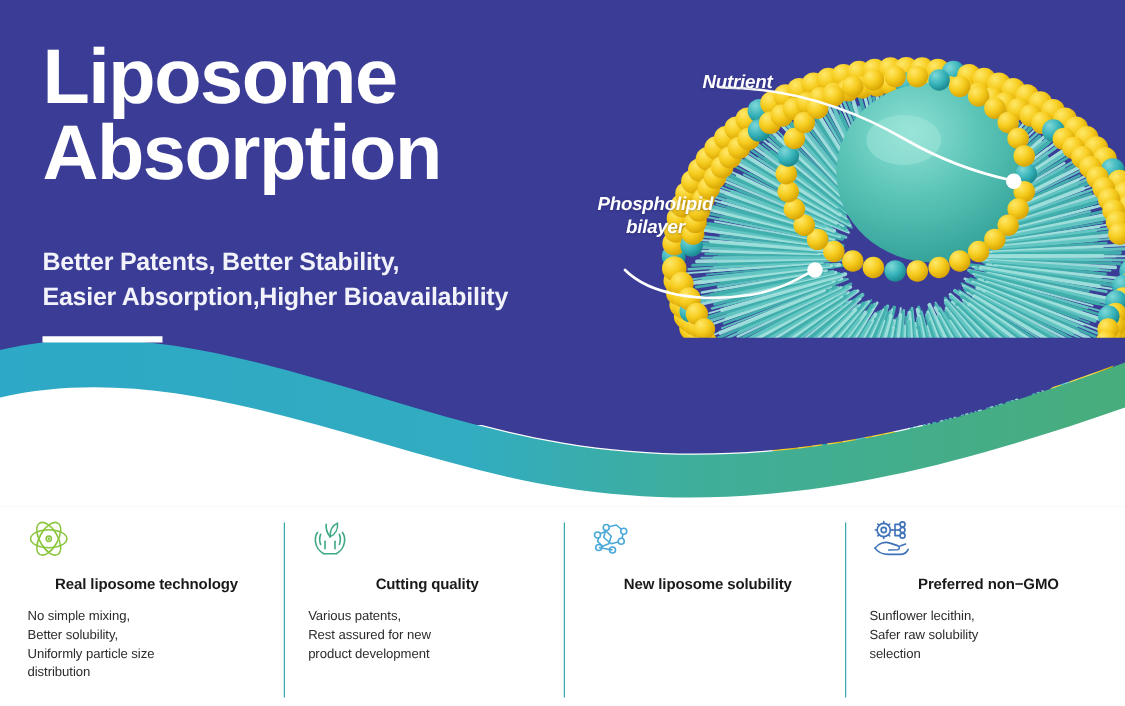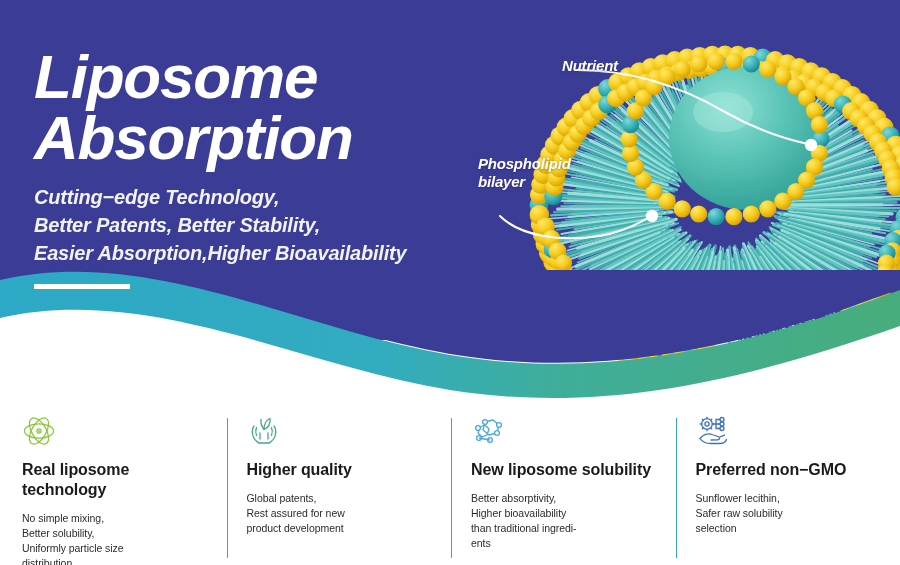--- a/index.html
+++ b/index.html
@@ -11,21 +11,21 @@
   }
   #banner{position:relative;width:900px;height:565px;overflow:hidden;background:#fff;}
 
   
   .hero-bg{position:absolute;left:0;top:0;width:900px;height:340px;background:#3b3c96;}
 
   
   .wave-layer{position:absolute;left:0;top:270px;width:900px;height:135px;}
 
   
-  .hero-text{position:absolute;left:34px;top:47px;width:470px;font-style:italic;}
+  .hero-text{position:absolute;left:34px;top:32px;width:470px;}
   .title{
     color:#ffffff;font-size:62px;line-height:0.98;font-weight:bold;
     letter-spacing:-1.2px;margin:0;
   }
   .subtitle{
     color:#f2f3fa;font-size:20px;line-height:1.42;font-weight:bold;
     margin:14px 0 0 0;letter-spacing:-0.2px;
   }
   .accent-rule{
     margin-top:16px;width:96px;height:5px;background:#ffffff;
@@ -34,42 +34,42 @@
   
   .liposome{position:absolute;left:525px;top:0px;width:375px;height:400px;}
 
   
   .callout{
     position:absolute;color:#ffffff;font-weight:bold;font-style:italic;
     font-size:15px;line-height:1.2;letter-spacing:-0.2px;
     text-shadow:0 1px 2px rgba(20,20,70,.35);
   }
   .callout.nutrient{left:562px;top:57px;}
-  .callout.bilayer{left:478px;top:155px;}
+  .callout.bilayer{left:478px;top:155px;text-align:center;}
   .leader-layer{position:absolute;left:460px;top:40px;width:380px;height:240px;}
 
   
   .features{
     position:absolute;left:0;top:408px;width:900px;height:157px;
     display:flex;
   }
   .feature{
     position:relative;flex:1 1 0;padding:4px 14px 0 20px;box-sizing:border-box;
   }
   .feature + .feature::before{
     content:"";position:absolute;left:0;top:10px;width:1px;height:140px;
     background:#3aa8ae;
   }
   .feature:first-child::before{
     content:"";position:absolute;left:0;top:10px;width:0px;height:0;
   }
   .f-icon{width:34px;height:34px;display:block;margin:2px 0 12px 0;}
   .f-title{
-    color:#1a1a1a;font-size:16px;font-weight:bold;line-height:1.26;
-    margin:0 0 11px 0;letter-spacing:-0.1px;
+    color:#1a1a1a;font-size:12px;font-weight:bold;line-height:1.26;
+    margin:0 0 11px 0;letter-spacing:-0.1px;text-align:center;
   }
   .f-body{
     color:#2b2b2b;font-size:10.5px;line-height:1.42;margin:0;
     letter-spacing:-0.05px;white-space:pre-line;
   }
   .f-0{padding-left:22px;}
   .f-4{padding-right:10px;}
 </style>
 </head>
 <body>
@@ -1017,21 +1017,21 @@
     <div>Phospholipid</div>
     <div>bilayer</div>
   </div>
 
   <div class="hero-text">
     <h1 class="title">
       <span>Liposome</span><br>
       <span>Absorption</span>
     </h1>
     <p class="subtitle">
-      <span>Cutting−edge Technology,</span><br>
+      <br>
       <span>Better Patents, Better Stability,</span><br>
       <span>Easier Absorption,Higher Bioavailability</span>
     </p>
     <div class="accent-rule"></div>
   </div>
 
   <div class="features">
 
     <div class="feature f-0">
       <svg class="f-icon" viewBox="0 0 34 34">
@@ -1060,46 +1060,42 @@
           <path d="M17 15.5 C14.5 12 13.5 8.5 14 5.5"></path>
           <path d="M7 12 C5.5 14 5 17 5.5 20 C6 23.5 8.5 27 12 29"></path>
           <path d="M9.5 13.5 C8.5 16 8.5 19 9.5 21.5"></path>
           <path d="M27 12 C28.5 14 29 17 28.5 20 C28 23.5 25.5 27 22 29"></path>
           <path d="M24.5 13.5 C25.5 16 25.5 19 24.5 21.5"></path>
           <path d="M12 29 L22 29"></path>
           <path d="M13 19 L13 25"></path>
           <path d="M21 19 L21 25"></path>
         </g>
       </svg>
-      <p class="f-title">Higher quality</p>
-      <p class="f-body">Global patents,
+      <p class="f-title">Cutting quality</p>
+      <p class="f-body">Various patents,
 Rest assured for new
 product development</p>
     </div>
 
     <div class="feature">
       <svg class="f-icon" viewBox="0 0 34 34">
         <g fill="none" stroke="#4aa8d8" stroke-width="1.3" stroke-linejoin="round">
           <path d="M14 8 L22 6 L28 11 L26 19 L18 21 L12 16 Z"></path>
           <path d="M9 13 L14 11 L18 15 L16 21 L11 23 L7 19 Z"></path>
           <circle cx="14" cy="8" r="2.4" fill="#ffffff"></circle>
           <circle cx="28" cy="11" r="2.4" fill="#ffffff"></circle>
           <circle cx="26" cy="19" r="2.4" fill="#ffffff"></circle>
           <circle cx="7" cy="14" r="2.4" fill="#ffffff"></circle>
           <circle cx="8" cy="24" r="2.4" fill="#ffffff"></circle>
           <circle cx="19" cy="26" r="2.4" fill="#ffffff"></circle>
           <path d="M8 24 L19 26"></path>
         </g>
       </svg>
       <p class="f-title">New liposome
 solubility</p>
-      <p class="f-body">Better absorptivity,
-Higher bioavailability
-than traditional ingredi-
-ents</p>
     </div>
 
     <div class="feature">
       <svg class="f-icon" viewBox="0 0 34 34">
         <g fill="none" stroke="#3f72b8" stroke-width="1.3" stroke-linecap="round" stroke-linejoin="round">
           <circle cx="11" cy="10" r="5.3"></circle>
           <circle cx="11" cy="10" r="2.1"></circle>
           <path d="M11 3.2 L11 4.7 M11 15.3 L11 16.8 M4.2 10 L5.7 10 M16.3 10 L17.8 10
                    M6.3 5.3 L7.4 6.4 M14.6 13.6 L15.7 14.7 M15.7 5.3 L14.6 6.4 M7.4 13.6 L6.3 14.7"></path>
           <path d="M17.8 10 L22.5 10"></path>

